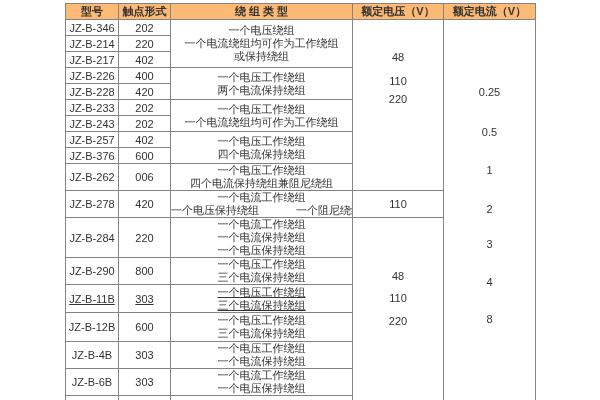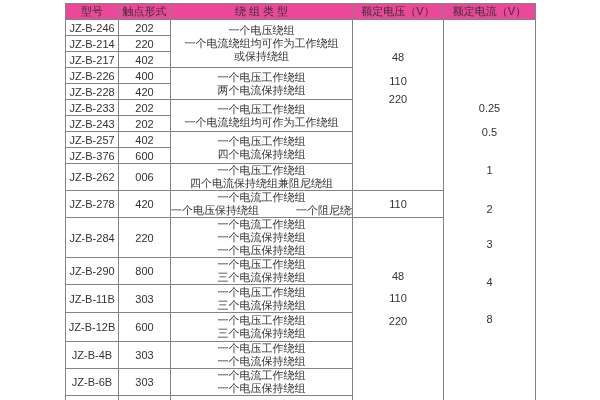--- a/index.html
+++ b/index.html
@@ -19,27 +19,27 @@
   table.spec th, table.spec td {
     border: 1.5px solid #848484;
     font-size: 11px;
     font-weight: 400;
     padding: 0;
     text-align: center;
     vertical-align: middle;
     color: #333333;
     overflow: hidden;
   }
-  table.spec th { background: #ec4899; }
+  table.spec th { background: #fdba74; font-weight: bold; }
   
   tr.h16 { height: 16px; }
   tr.h23 { height: 23px; }
   tr.h24 { height: 24px; }
   tr.h26 { height: 26px; }
-  tr.h28 { height: 28px; }
+  tr.h28 { height: 28px; text-decoration: underline; }
   tr.h29 { height: 29px; }
   tr.h32 { height: 32px; }
   
   td.winding {
     text-align: left;
     padding: 1px 4px 1px 13px;
     line-height: 13px;
   }
   td.winding .wline { white-space: nowrap; }
   td.winding .seg2 { margin-left: 34px; }
@@ -48,21 +48,21 @@
   td.v-merged span, td.c-merged span {
     position: absolute; left: 0; width: 100%;
     text-align: center; line-height: 13px;
   }
   td.v0 span:nth-of-type(1) { top: 31px; }
   td.v0 span:nth-of-type(2) { top: 55px; }
   td.v0 span:nth-of-type(3) { top: 73px; }
   td.v2 span:nth-of-type(1) { top: 52px; }
   td.v2 span:nth-of-type(2) { top: 74px; }
   td.v2 span:nth-of-type(3) { top: 97px; }
-  td.c-merged span:nth-of-type(1) { top: 82px; }
+  td.c-merged span:nth-of-type(1) { top: 66px; }
   td.c-merged span:nth-of-type(2) { top: 106px; }
   td.c-merged span:nth-of-type(3) { top: 144px; }
   td.c-merged span:nth-of-type(4) { top: 183px; }
   td.c-merged span:nth-of-type(5) { top: 218px; }
   td.c-merged span:nth-of-type(6) { top: 256px; }
   td.c-merged span:nth-of-type(7) { top: 293px; }
 </style>
 </head>
 <body>
 
@@ -79,21 +79,21 @@
       <tr class="h16">
         <th>型号</th>
         <th>触点形式</th>
         <th>绕 组 类 型</th>
         <th>额定电压（V）</th>
         <th>额定电流（V）</th>
       </tr>
     </thead>
     <tbody>
       <tr class="h16">
-        <td>JZ-B-246</td>
+        <td>JZ-B-346</td>
         <td>202</td>
         <td class="winding" rowspan="3">
           <div class="wline">一个电压绕组</div>
           <div class="wline">一个电流绕组均可作为工作绕组</div>
           <div class="wline">或保持绕组</div>
         </td>
         <td class="v-merged v0" rowspan="10">
           <span>48</span>
           <span>110</span>
           <span>220</span>

